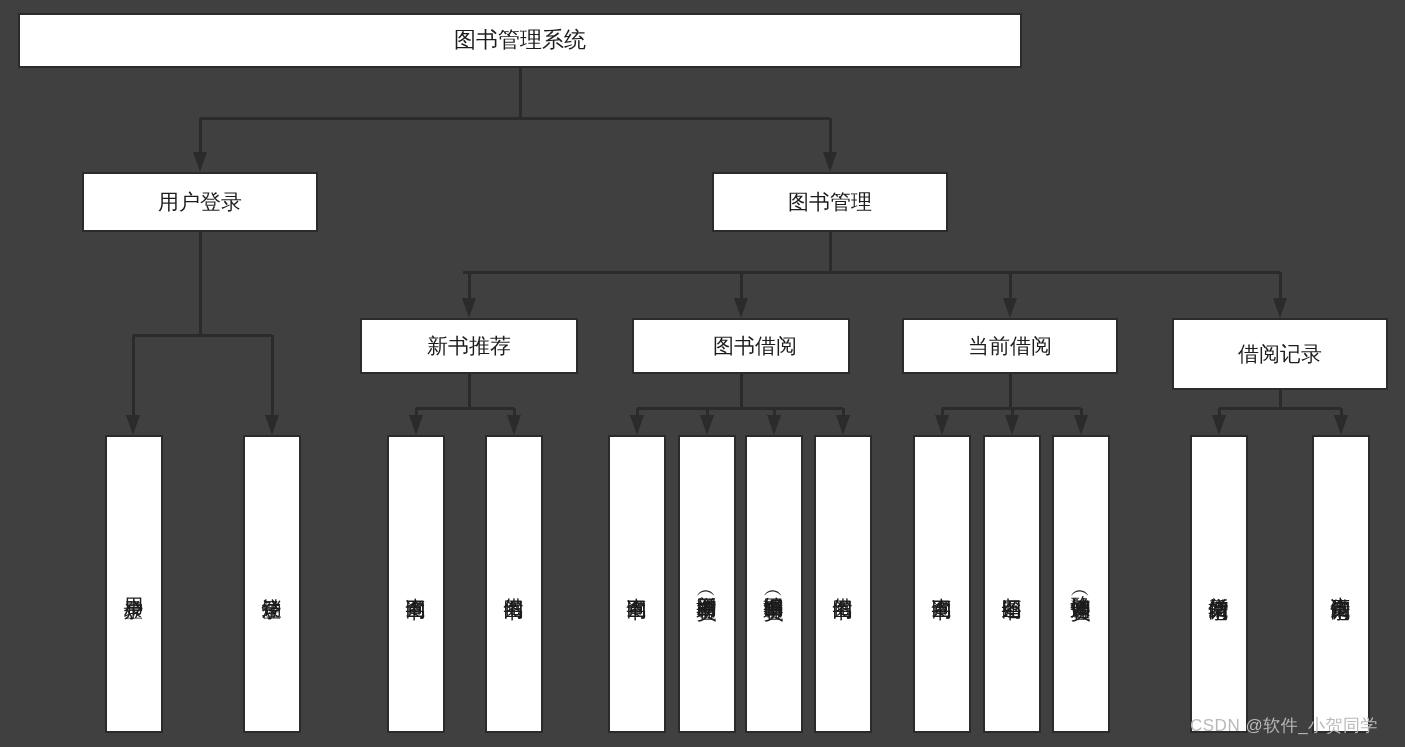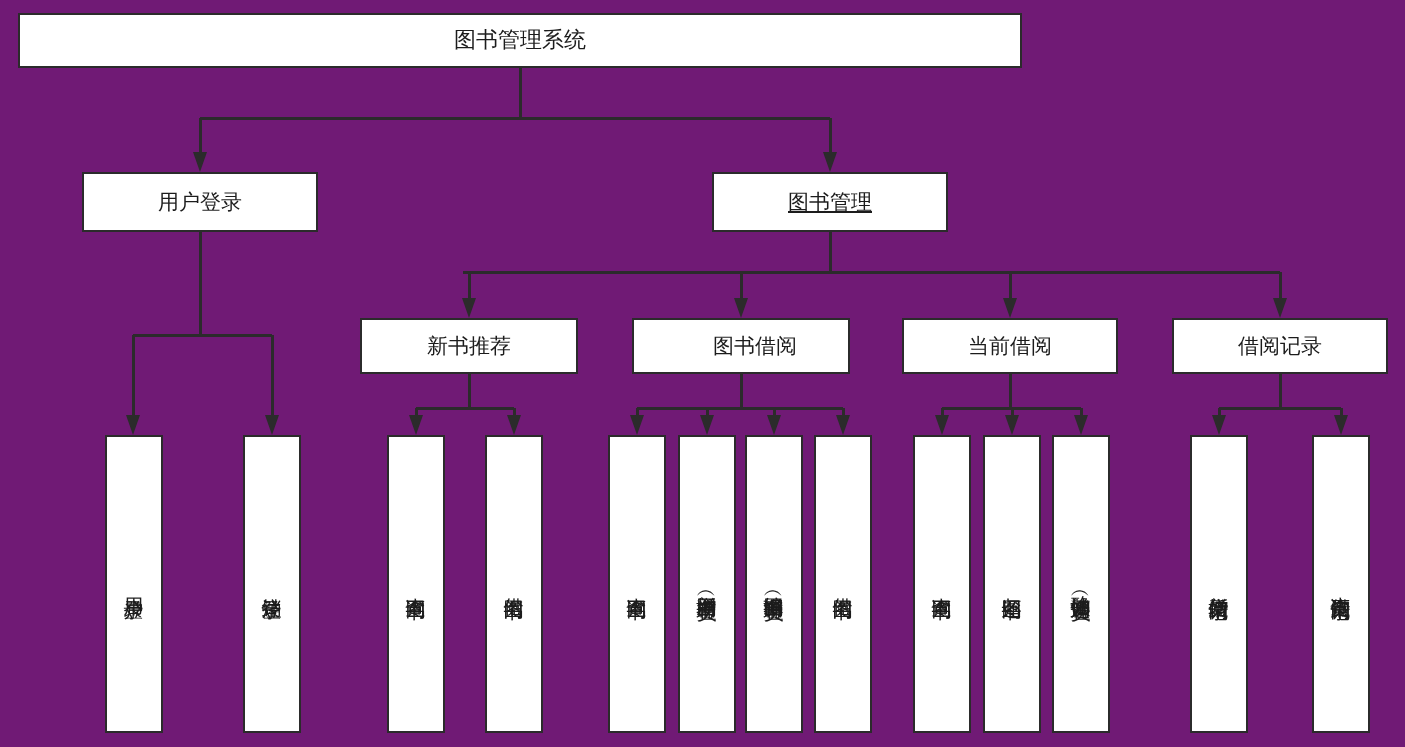--- a/index.html
+++ b/index.html
@@ -7,21 +7,21 @@
     padding: 0;
     background: #ffffff;
   }
   body {
     font-family: "Liberation Sans", "DejaVu Sans", sans-serif;
   }
   #canvas {
     position: relative;
     width: 1405px;
     height: 747px;
-    background: #701a75;
+    background: #404040;
     overflow: hidden;
   }
   svg#edges {
     position: absolute;
     left: 0;
     top: 0;
     width: 1405px;
     height: 747px;
   }
   .node {
@@ -129,33 +129,33 @@
       </g>
   </svg>
 
   <div id="node-layer">
       <div class="node root" style="left: 18px; top: 13px; width: 1004px; height: 55px; border-color: rgb(43, 43, 43); background: rgb(255, 255, 255);">
         <div class="node-label h-label" style="color: rgb(28, 28, 28);">图书管理系统</div>
       </div>
       <div class="node" style="left: 82px; top: 172px; width: 236px; height: 60px; border-color: rgb(43, 43, 43); background: rgb(255, 255, 255);">
         <div class="node-label h-label" style="color: rgb(28, 28, 28);">用户登录</div>
       </div>
-      <div class="node" style="left: 712px; top: 172px; width: 236px; height: 60px; border-color: rgb(43, 43, 43); background: rgb(255, 255, 255); text-decoration: underline;">
+      <div class="node" style="left: 712px; top: 172px; width: 236px; height: 60px; border-color: rgb(43, 43, 43); background: rgb(255, 255, 255);">
         <div class="node-label h-label" style="color: rgb(28, 28, 28);">图书管理</div>
       </div>
       <div class="node" style="left: 360px; top: 318px; width: 218px; height: 56px; border-color: rgb(43, 43, 43); background: rgb(255, 255, 255);">
         <div class="node-label h-label" style="color: rgb(28, 28, 28);">新书推荐</div>
       </div>
       <div class="node" style="left: 632px; top: 318px; width: 218px; height: 56px; border-color: rgb(43, 43, 43); background: rgb(255, 255, 255);">
         <div class="node-label h-label" style="color: rgb(28, 28, 28); margin-left: 28px;">图书借阅</div>
       </div>
       <div class="node" style="left: 902px; top: 318px; width: 216px; height: 56px; border-color: rgb(43, 43, 43); background: rgb(255, 255, 255); justify-content: center;">
         <div class="node-label h-label" style="color: rgb(28, 28, 28);">当前借阅</div>
       </div>
-      <div class="node" style="left: 1172px; top: 318px; width: 216px; height: 56px; border-color: rgb(43, 43, 43); background: rgb(255, 255, 255);">
+      <div class="node" style="left: 1172px; top: 318px; width: 216px; height: 72px; border-color: rgb(43, 43, 43); background: rgb(255, 255, 255);">
         <div class="node-label h-label" style="color: rgb(28, 28, 28);">借阅记录</div>
       </div>
       <div class="node leaf" style="left: 105px; top: 435px; width: 58px; height: 298px; border-color: rgb(43, 43, 43); background: rgb(255, 255, 255);">
         <div class="node-label" style="color: rgb(28, 28, 28);">用户登录</div>
       </div>
       <div class="node leaf" style="left: 243px; top: 435px; width: 58px; height: 298px; border-color: rgb(43, 43, 43); background: rgb(255, 255, 255);">
         <div class="node-label" style="color: rgb(28, 28, 28);">注销登录</div>
       </div>
       <div class="node leaf" style="left: 387px; top: 435px; width: 58px; height: 298px; border-color: rgb(43, 43, 43); background: rgb(255, 255, 255);">
         <div class="node-label" style="color: rgb(28, 28, 28);">查询图书</div>
@@ -185,14 +185,15 @@
         <div class="node-label" style="color: rgb(28, 28, 28);">确认归还（管理员）</div>
       </div>
       <div class="node leaf" style="left: 1190px; top: 435px; width: 58px; height: 298px; border-color: rgb(43, 43, 43); background: rgb(255, 255, 255);">
         <div class="node-label" style="color: rgb(28, 28, 28);">新增借阅记录</div>
       </div>
       <div class="node leaf" style="left: 1312px; top: 435px; width: 58px; height: 298px; border-color: rgb(43, 43, 43); background: rgb(255, 255, 255);">
         <div class="node-label" style="color: rgb(28, 28, 28);">查询借阅记录</div>
       </div>
     </div>
 
+  <div class="watermark" style="left: 1190px; top: 714px; color: rgb(185, 185, 185);">CSDN @软件_小贺同学</div>
 
 </div>
 
 </body></html>

